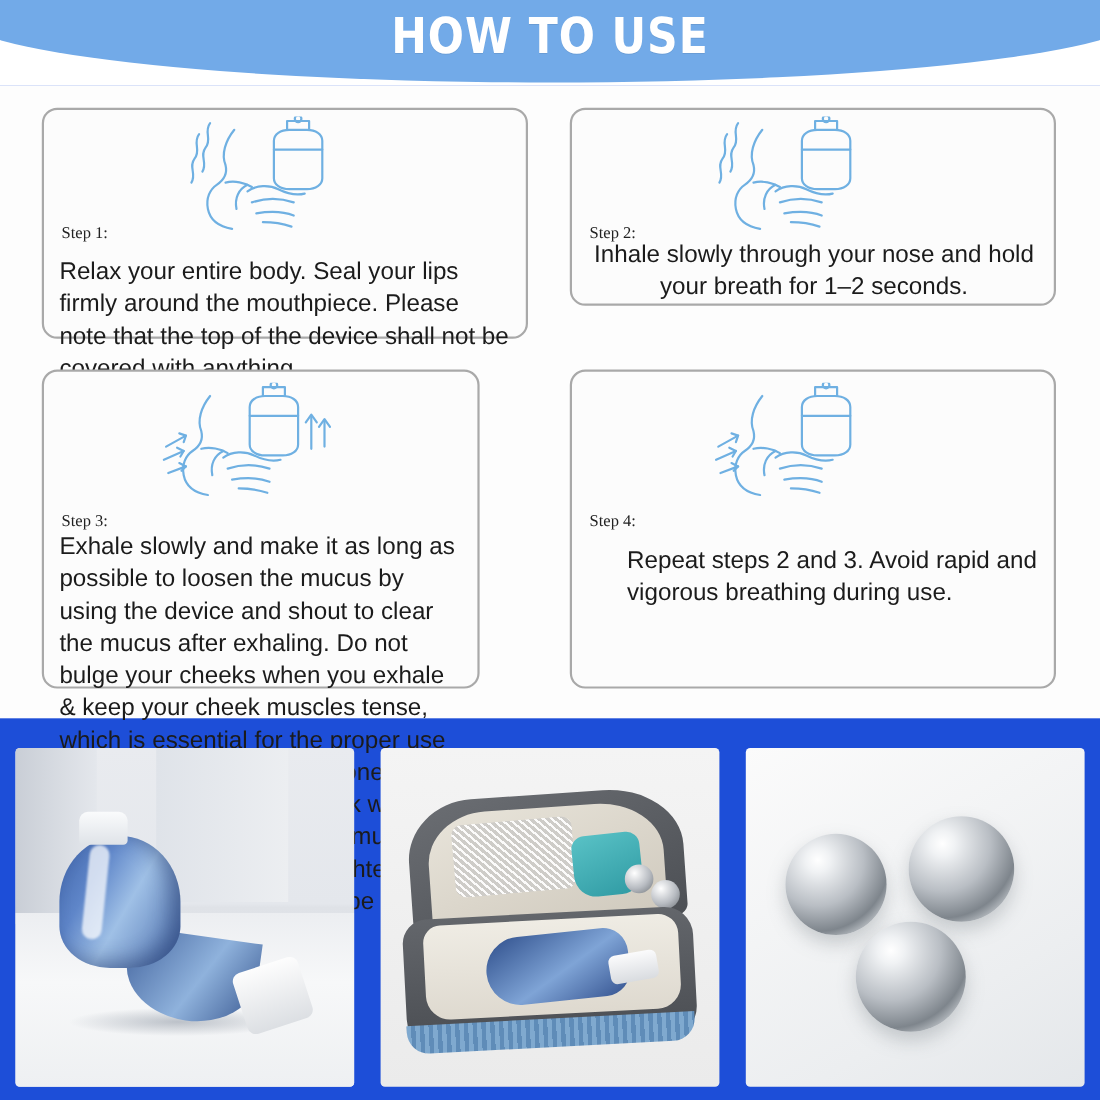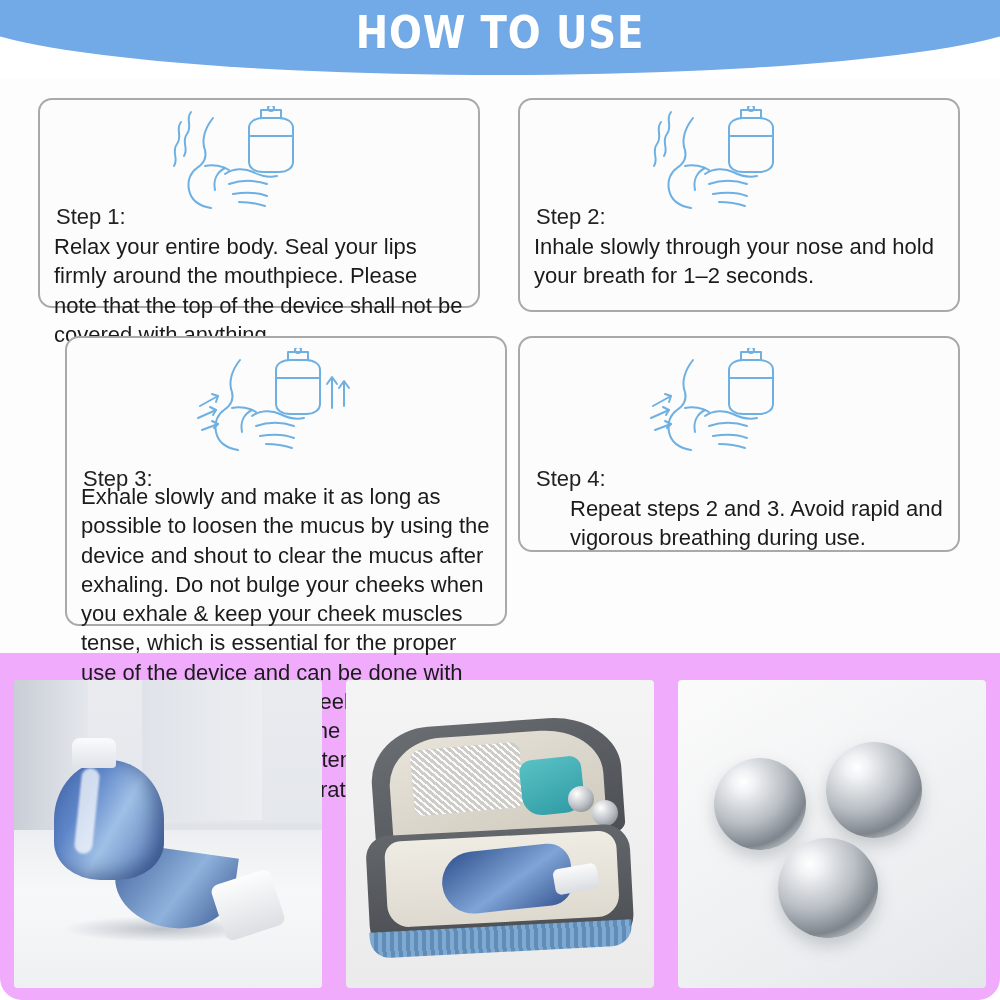--- a/index.html
+++ b/index.html
@@ -10,22 +10,21 @@
     width: 1000px;
     height: 1000px;
     background: #ffffff;
     font-family: "Liberation Sans", sans-serif;
     overflow: hidden;
   }
   .page {
     position: relative;
     width: 1000px;
     height: 1000px;
-    background: #f0abfc;
-    border-radius: 22px;
+    background: #1d4ed8;
   }
 
   
   .header {
     position: relative;
     width: 1000px;
     height: 78px;
     background: #ffffff;
     overflow: hidden;
   }
@@ -63,57 +62,57 @@
     background: #fdfdfd;
   }
   .card {
     position: absolute;
     border: 2px solid #a9a9a9;
     border-radius: 14px;
     background: #fcfcfc;
     box-sizing: border-box;
   }
   .card-1 { left: 38px;  top: 20px;  width: 442px; height: 210px; }
-  .card-2 { left: 518px; top: 20px;  width: 442px; height: 214px; }
-  .card-3 { left: 38px;  top: 258px; width: 442px; height: 290px; margin-left: 27px; }
-  .card-4 { left: 518px; top: 258px; width: 442px; height: 216px; }
+  .card-2 { left: 518px; top: 20px;  width: 442px; height: 180px; }
+  .card-3 { left: 38px;  top: 258px; width: 398px; height: 290px; }
+  .card-4 { left: 518px; top: 258px; width: 442px; height: 290px; }
 
   .art {
     position: absolute;
     top: 6px;
     left: 50%;
     transform: translateX(-50%);
     width: 260px;
     height: 112px;
   }
   .card-3 .art, .card-4 .art { top: 10px; }
 
   .step-label {
     position: absolute;
     left: 16px;
-    font-size: 22px;
+    font-size: 15px;
     color: #222222;
-    font-family: Liberation Sans, sans-serif;
+    font-family: Liberation Serif, serif;
   }
   .card-1 .step-label { top: 104px; }
   .card-2 .step-label { top: 104px; }
   .card-3 .step-label { top: 128px; }
   .card-4 .step-label { top: 128px; }
 
   .step-text {
     position: absolute;
     left: 14px;
     right: 12px;
     font-size: 22px;
     line-height: 1.33;
     color: #1b1b1b;
     font-family: "Liberation Sans", sans-serif;
   }
   .card-1 .step-text { top: 132px; }
-  .card-2 .step-text { top: 132px; }
+  .card-2 .step-text { top: 116px; text-align: center; }
   .card-3 .step-text { top: 144px; }
   .card-4 .step-text { top: 156px; margin-left: 36px; }
 
   
   .photos {
     position: absolute;
     left: 0;
     top: 680px;
     width: 1000px;
     height: 320px;

